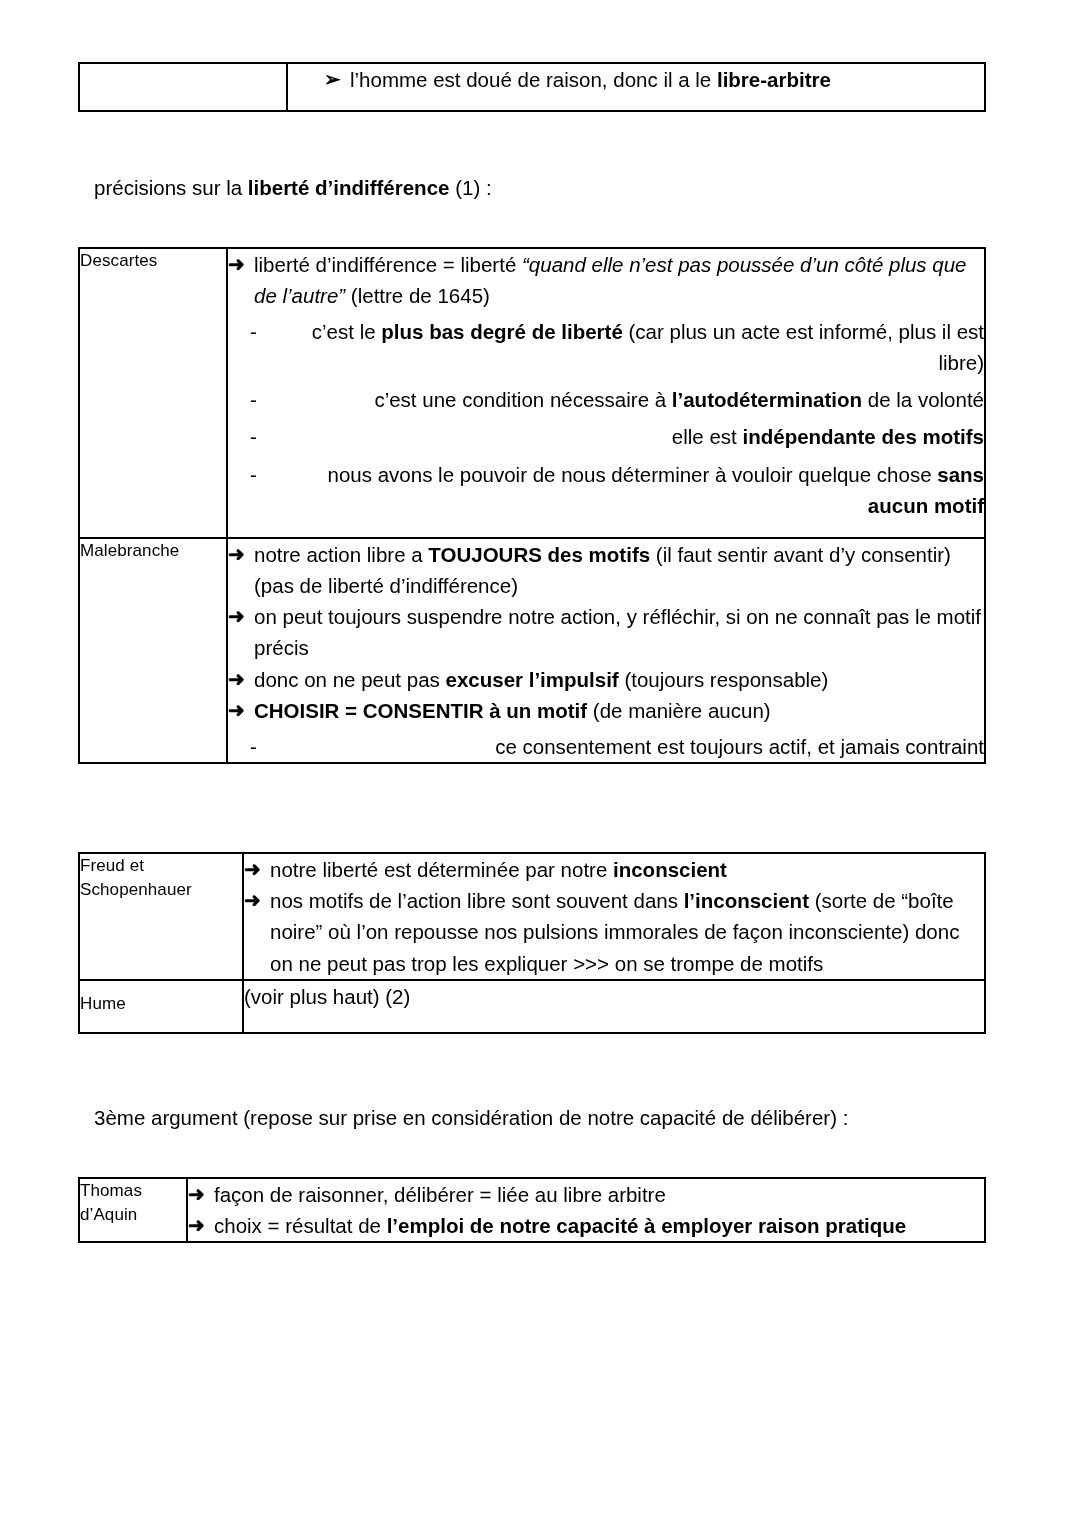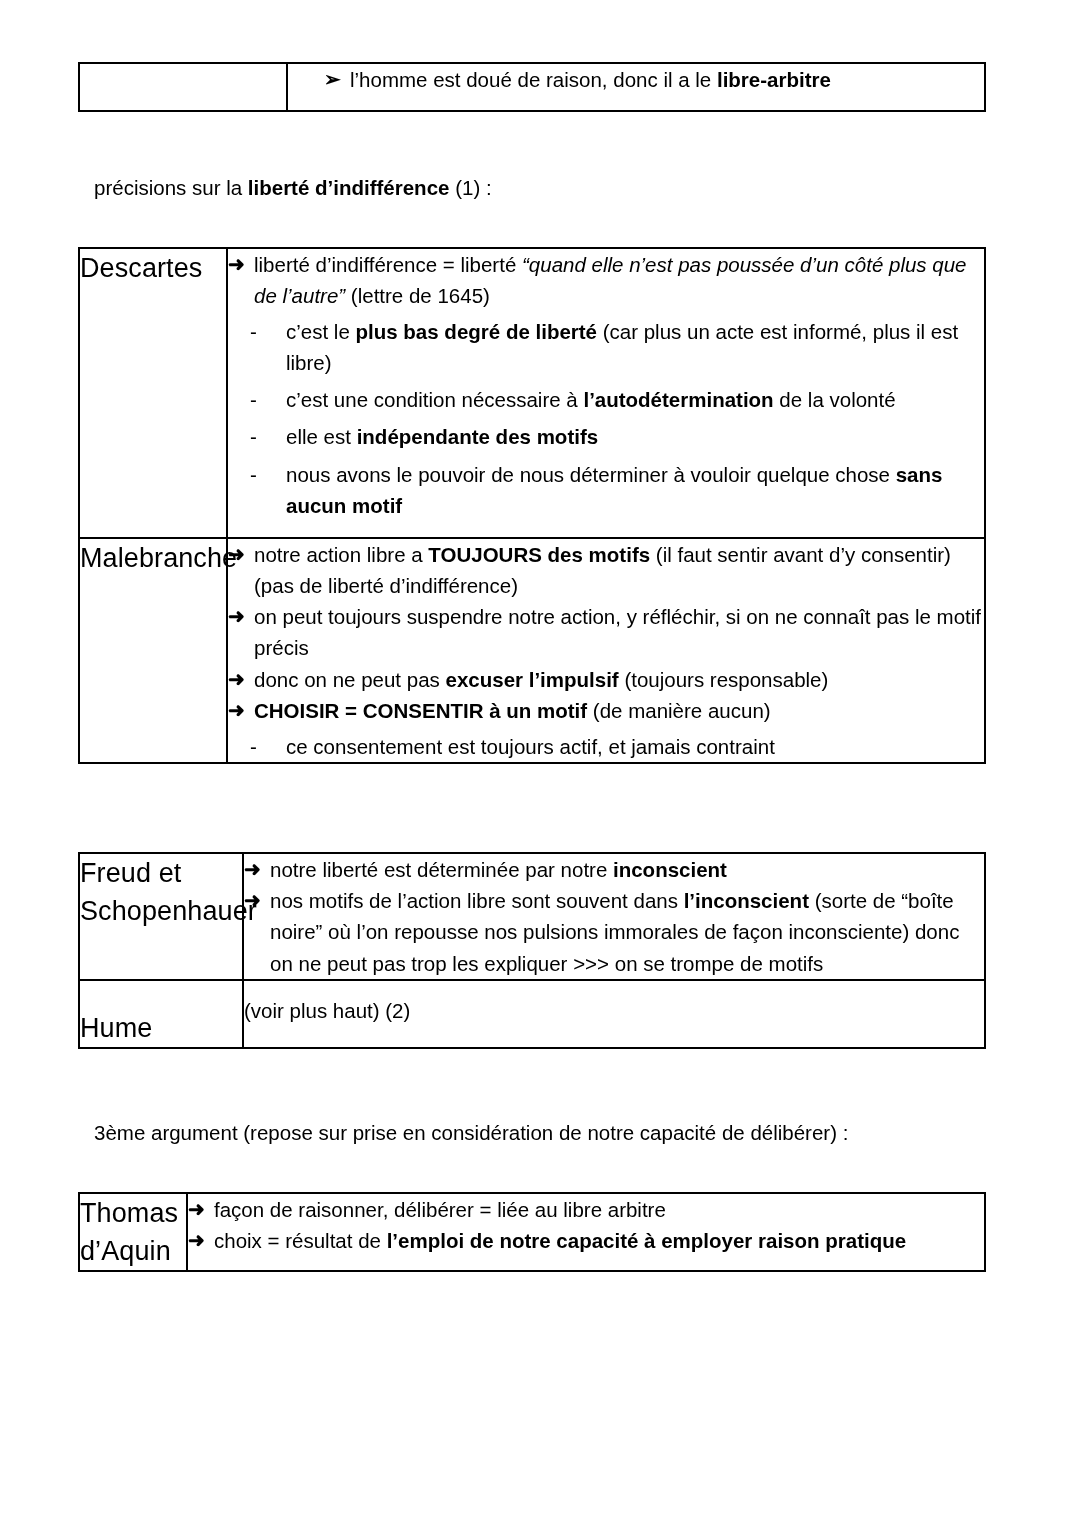--- a/index.html
+++ b/index.html
@@ -30,21 +30,21 @@
     table-layout: fixed;
     border: 2.5px solid #000;
   }
   table.note-table td {
     border: 2px solid #000;
     vertical-align: top;
     padding: 0;
   }
   td.label-cell {
     padding: 14px 10px 14px 12px;
-    font-size: 27px;
+    font-size: 17px;
     line-height: 1.42;
     letter-spacing: .1px;
   }
   td.body-cell {
     padding: 13px 16px 15px 14px;
     font-size: 20.5px;
     line-height: 1.52;
   }
 
   
@@ -77,21 +77,21 @@
     align-items: flex-start;
     margin: 0 0 6px 0;
     padding-left: 22px;
   }
   .dash-item:last-child { margin-bottom: 0; }
   .dash-glyph {
     flex: 0 0 auto;
     width: 36px;
     line-height: 1.52;
   }
-  .dash-text { flex: 1 1 auto; }
+  .dash-text { flex: 1 1 auto; text-align: right; }
 
   
   b, .b { font-weight: 700; }
   i, .i { font-style: italic; }
 
   
   .caption {
     font-size: 20.5px;
     line-height: 1.4;
     margin: 16px;
@@ -234,22 +234,22 @@
             </div>
             <div>
               <div class="arrow-item">
                 <span class="arrow-glyph">➜</span>
                 <span class="arrow-text"><span>nos motifs de l’action libre sont souvent dans </span><b>l’inconscient</b><span> (sorte de “boîte noire” où l’on repousse nos pulsions immorales de façon inconsciente) donc on ne peut pas trop les expliquer &gt;&gt;&gt; on se trompe de motifs</span></span>
               </div>
             </div>
           </td>
         </tr>
         <tr>
-          <td class="label-cell" style="padding-top: 28px; margin-top: 36px;">Hume</td>
-          <td class="body-cell" style="padding-top: 14px; padding-bottom: 20px;">
+          <td class="label-cell" style="padding-top: 11px; margin-top: 36px;">Hume</td>
+          <td class="body-cell" style="padding-bottom: 20px;">
             <div>(voir plus haut) (2)</div>
           </td>
         </tr>
       </tbody>
   </table>
 
   <div class="sp-after-t3"></div>
 
   <p class="caption" id="cap3"><span>3ème argument (repose sur prise en considération de notre capacité de délibérer) :</span></p>
 

